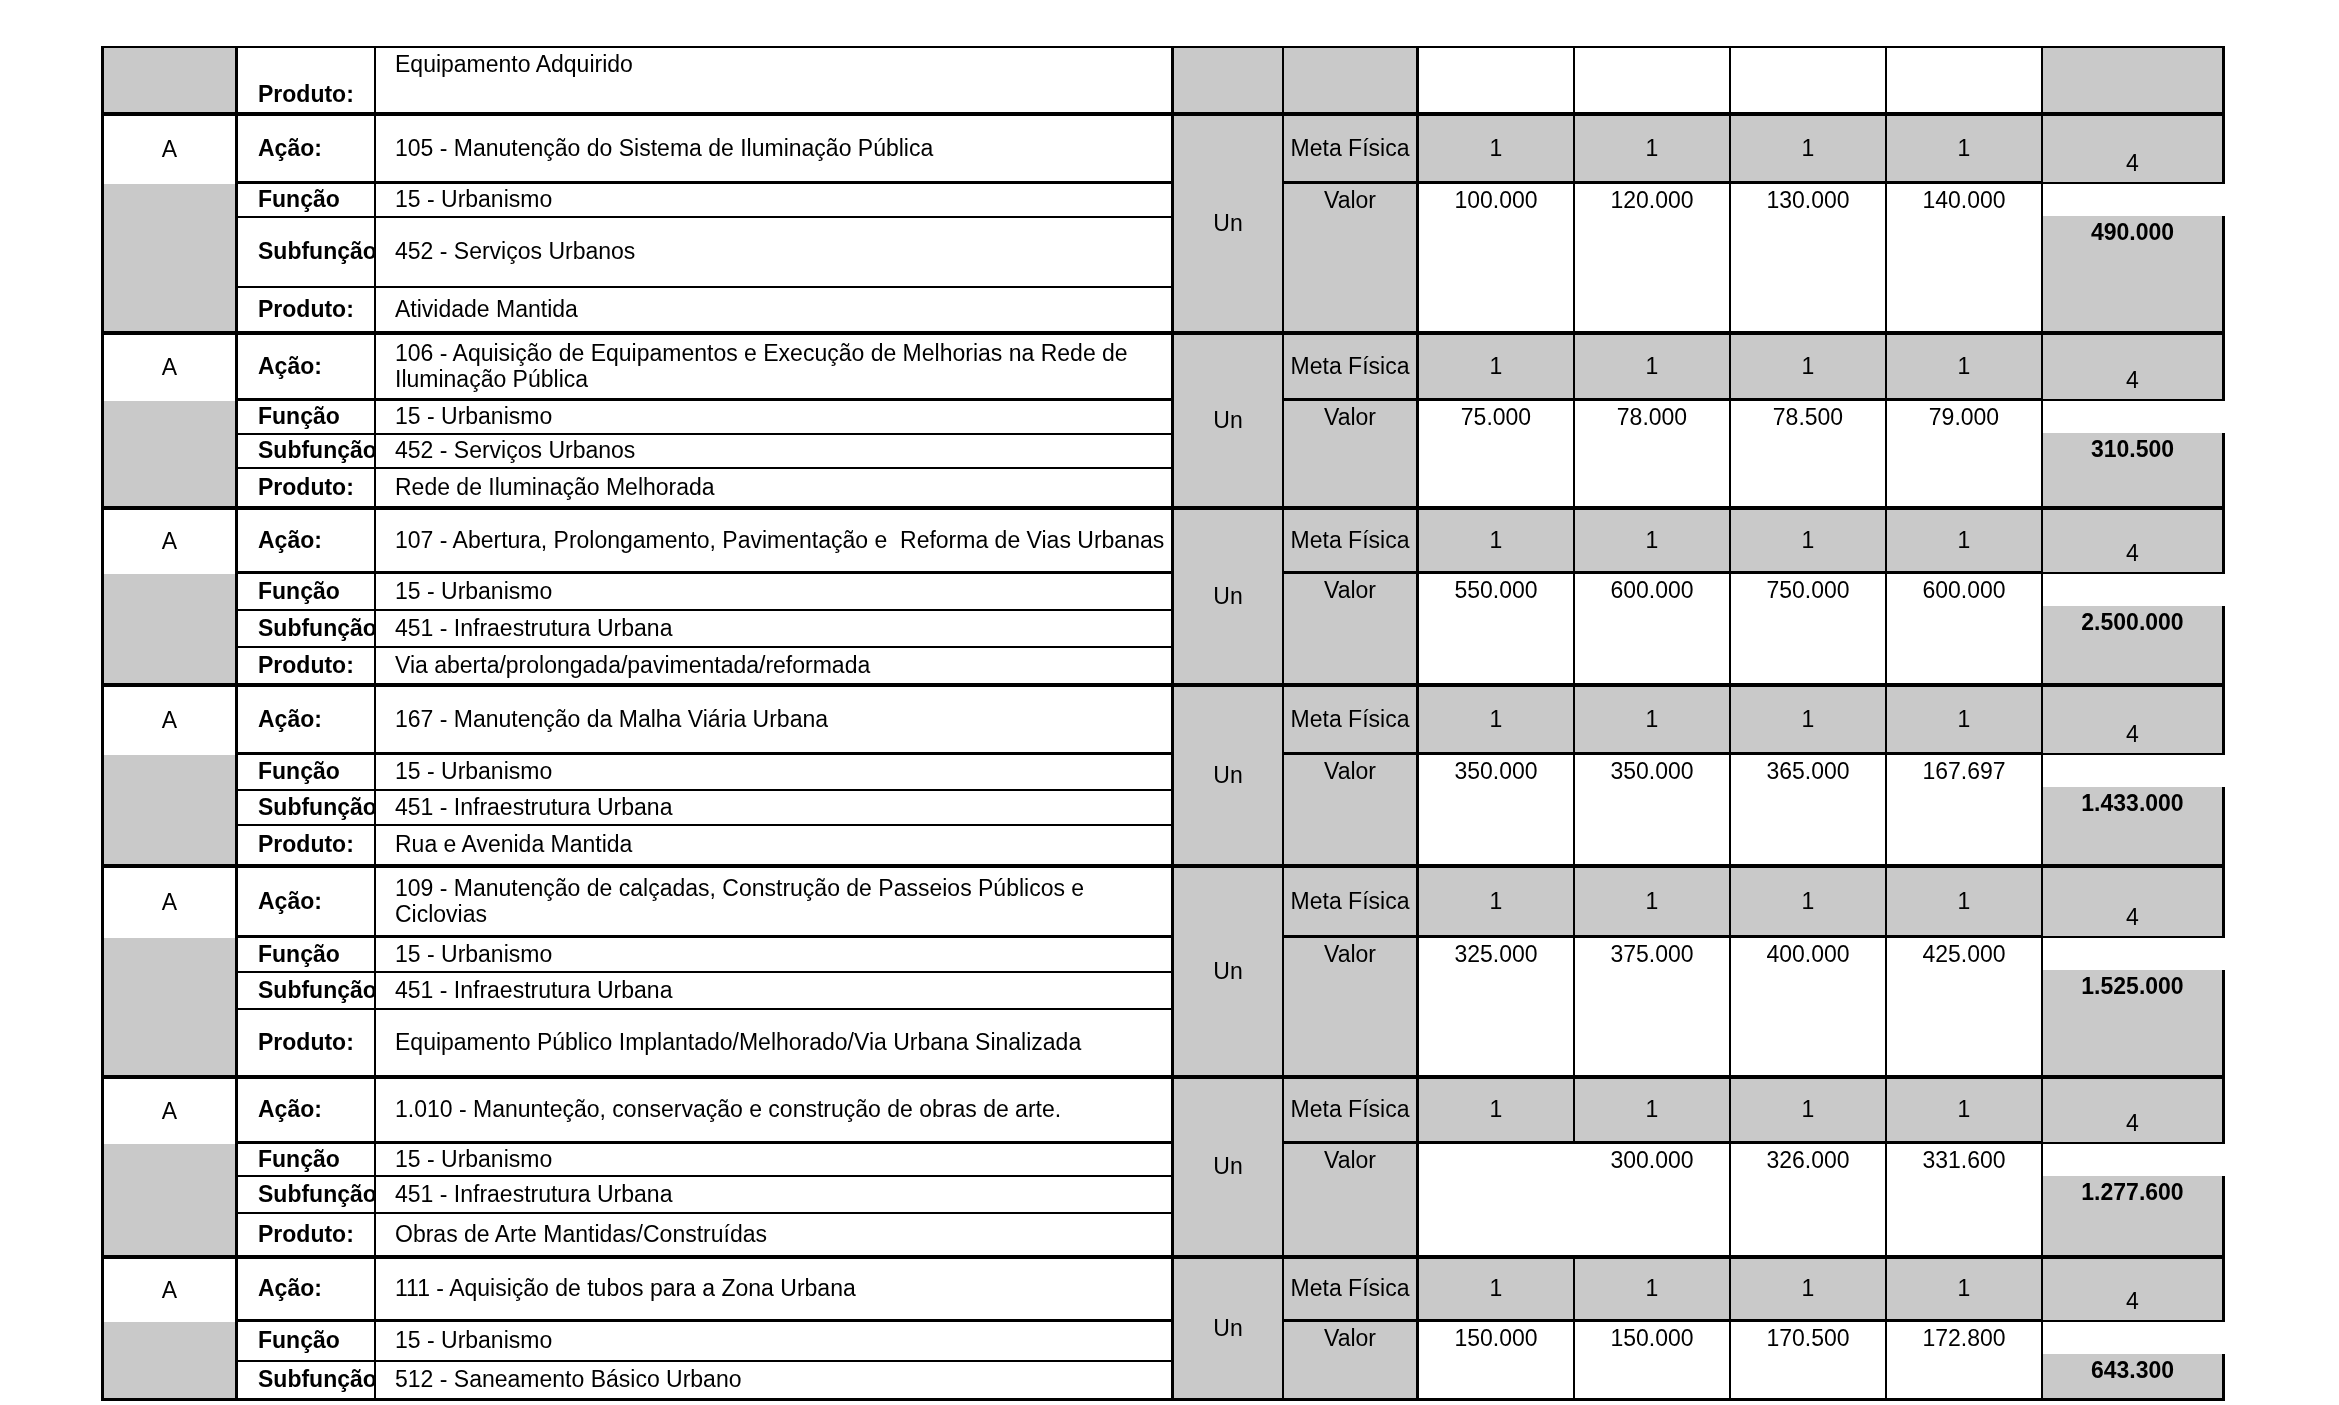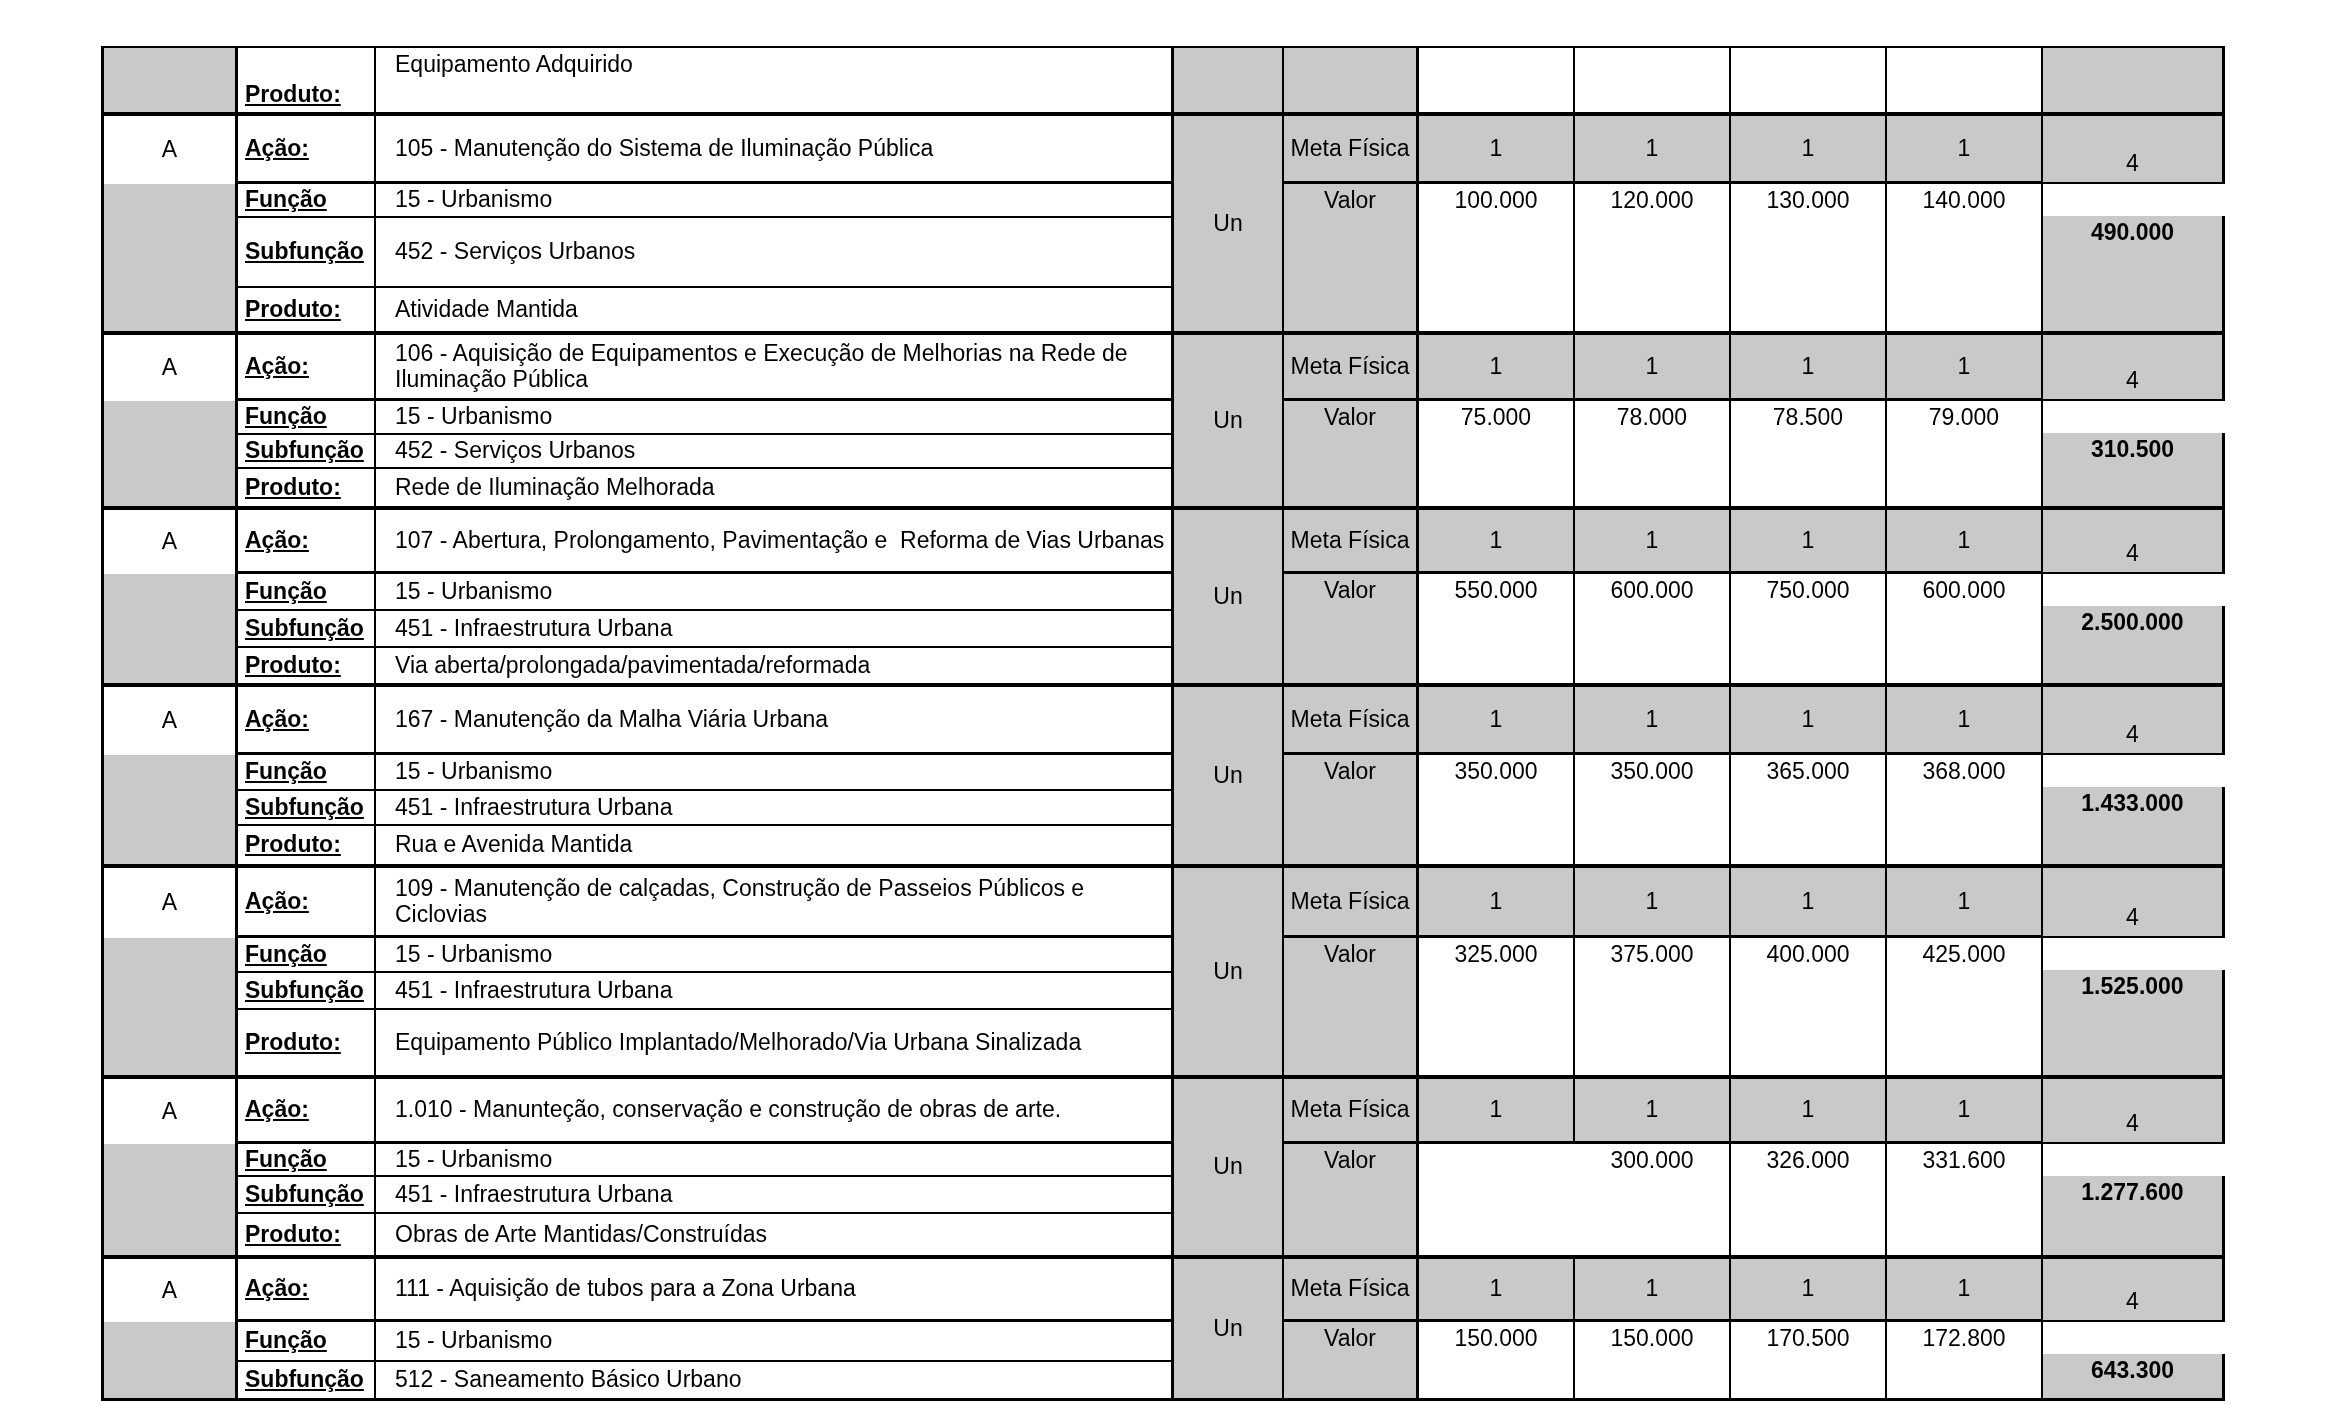--- a/index.html
+++ b/index.html
@@ -30,21 +30,21 @@
   .block6 .sub-label,.block6 .sub-desc{border-bottom:none;}
 
   .c{box-sizing:border-box;border-right:2px solid #000;overflow:hidden;line-height:1.12;}
   .gray{background:var(--cell-gray,#c9c9c9);}
   .bb2{border-bottom:2px solid #000;}
   .bb3{border-bottom:3px solid #000;}
 
   .center{display:flex;align-items:center;justify-content:center;text-align:center;}
   .top-center{display:flex;align-items:flex-start;justify-content:center;text-align:left;padding-top:4px;}
   .bottom-center{display:flex;align-items:flex-end;justify-content:center;text-align:center;padding-bottom:5px;}
-  .label{font-weight:bold;display:flex;align-items:center;padding-left:7px;text-decoration:underline;}
+  .label{font-weight:bold;display:flex;align-items:center;padding-left:20px;}
   .label-bottom{align-items:flex-end;padding-bottom:4px;}
   .desc{display:flex;flex-direction:column;justify-content:center;padding:2px 6px 2px 19px;white-space:pre-wrap;}
   .desc-top{justify-content:flex-start;padding-top:4px;}
   .bold{font-weight:bold;}
 
   
   .letter{grid-column:1;grid-row:1;border-right-width:3px;}
   .leftgray{grid-column:1;grid-row:2/-1;border-right-width:3px;}
   .acao-label{grid-column:2;grid-row:1;}
   .acao-desc{grid-column:3;grid-row:1;border-right-width:3px;}
@@ -219,21 +219,21 @@
     <div class="c valor-label gray top-center">Valor</div>
 
     <div class="c m1 gray center bb3">1</div>
     <div class="c m2 gray center bb3">1</div>
     <div class="c m3 gray center bb3">1</div>
     <div class="c m4 gray center bb3">1</div>
 
     <div class="c v1 top-center">350.000</div>
     <div class="c v2 top-center">350.000</div>
     <div class="c v3 top-center">365.000</div>
-    <div class="c v4 top-center">368.000</div>
+    <div class="c v4 top-center">167.697</div>
 
     <div class="c t4 gray bottom-center bb2">4</div>
     <div class="c ttotal gray top-center bold">1.433.000</div>
   </div>
 
   <div class="grid block block4">
     <div class="c letter center">A</div>
     <div class="c leftgray gray"></div>
 
     <div class="c acao-label label bb3">Ação:</div>

